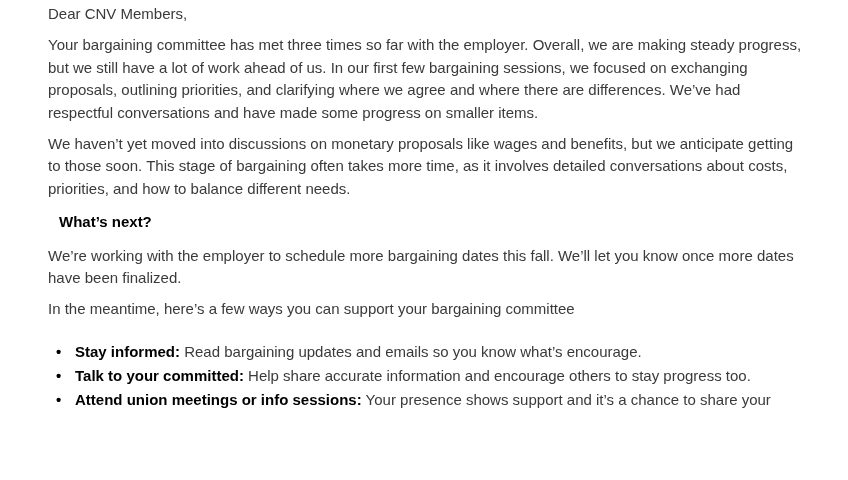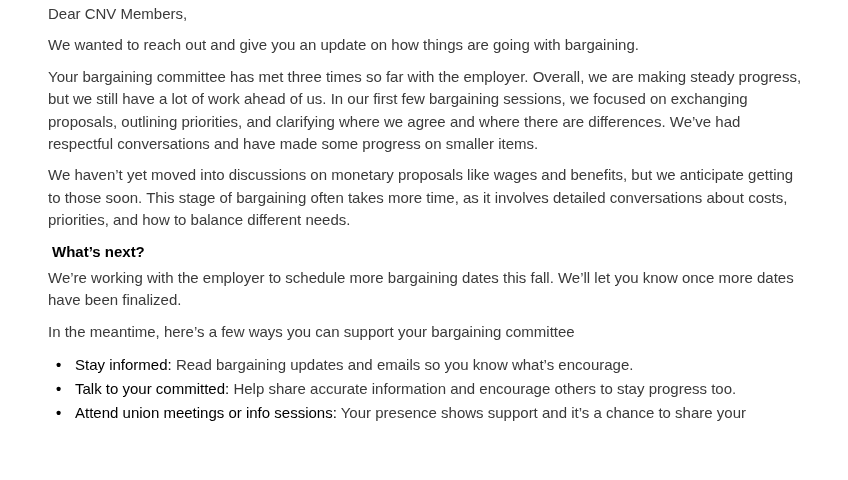--- a/index.html
+++ b/index.html
@@ -20,57 +20,56 @@
     font-family: "Liberation Sans", "DejaVu Sans", sans-serif;
     font-size: 15px;
     line-height: 22.4px;
     color: #3a3a3a;
     background: #ffffff;
   }
   .page p {
     margin: 0 0 9px 0;
   }
   p.heading {
-    margin: 4px;
+    margin: 11px;
     font-weight: bold;
     color: #000000;
   }
   p.support-intro {
-    margin-bottom: 11px;
+    margin-bottom: 20px;
   }
   ul.support-list {
     margin: 0;
     padding: 0;
     list-style: none;
   }
   ul.support-list li {
     position: relative;
     padding-left: 27px;
     margin: 0 0 1.5px 0;
   }
   ul.support-list li .bullet-glyph {
     position: absolute;
     left: 8px;
     top: 0;
     color: #000000;
     font-weight: bold;
   }
   .lead {
-    font-weight: normal;
+    font-weight: bold;
     color: #000000;
   }
 </style>
 </head>
 <body>
 
 <div class="page">
 
   <p>Dear CNV Members,</p>
 
-  <p>We wanted to reach out and give you an update on how things are going with bargaining.</p>
 
   <p>Your bargaining committee has met three times so far with the employer. Overall, we are making steady progress, but we still have a lot of work ahead of us. In our first few bargaining sessions, we focused on exchanging proposals, outlining priorities, and clarifying where we agree and where there are differences. We’ve had respectful conversations and have made some progress on smaller items.</p>
 
   <p>We haven’t yet moved into discussions on monetary proposals like wages and benefits, but we anticipate getting to those soon. This stage of bargaining often takes more time, as it involves detailed conversations about costs, priorities, and how to balance different needs.</p>
 
 
   <p class="heading">What’s next?</p>
 
   <p>We’re working with the employer to schedule more bargaining dates this fall. We’ll let you know once more dates have been finalized.</p>
 

